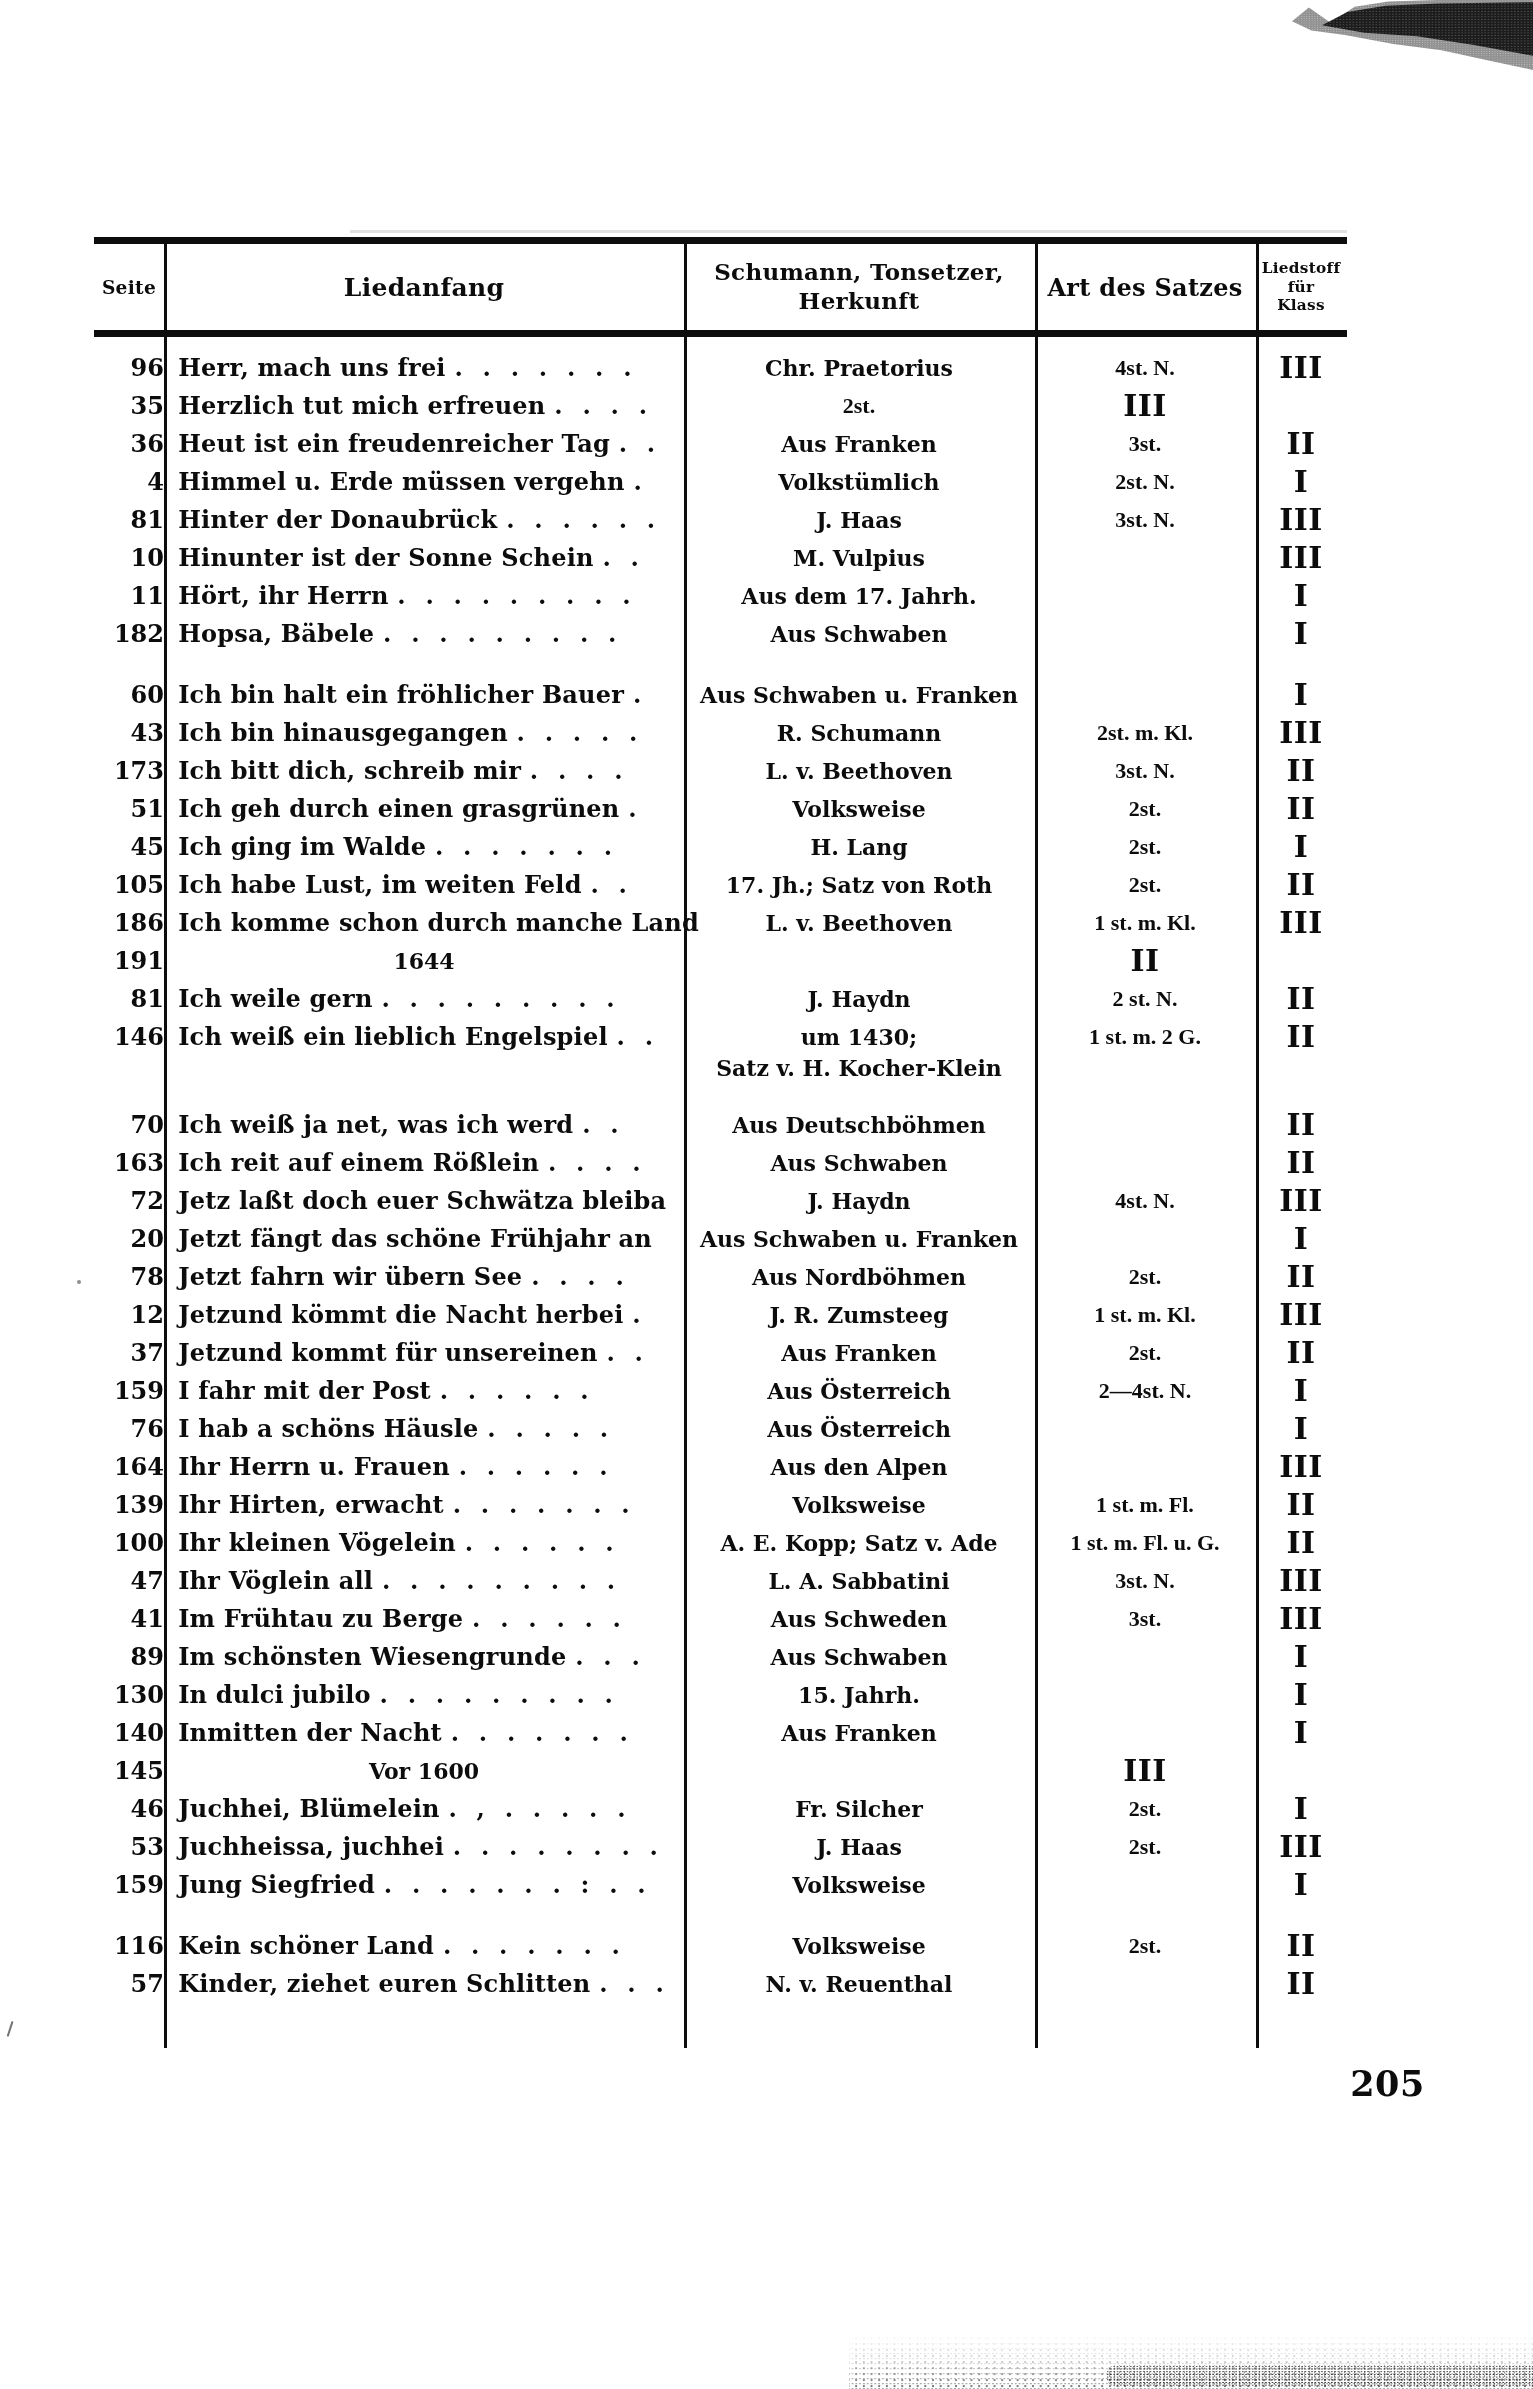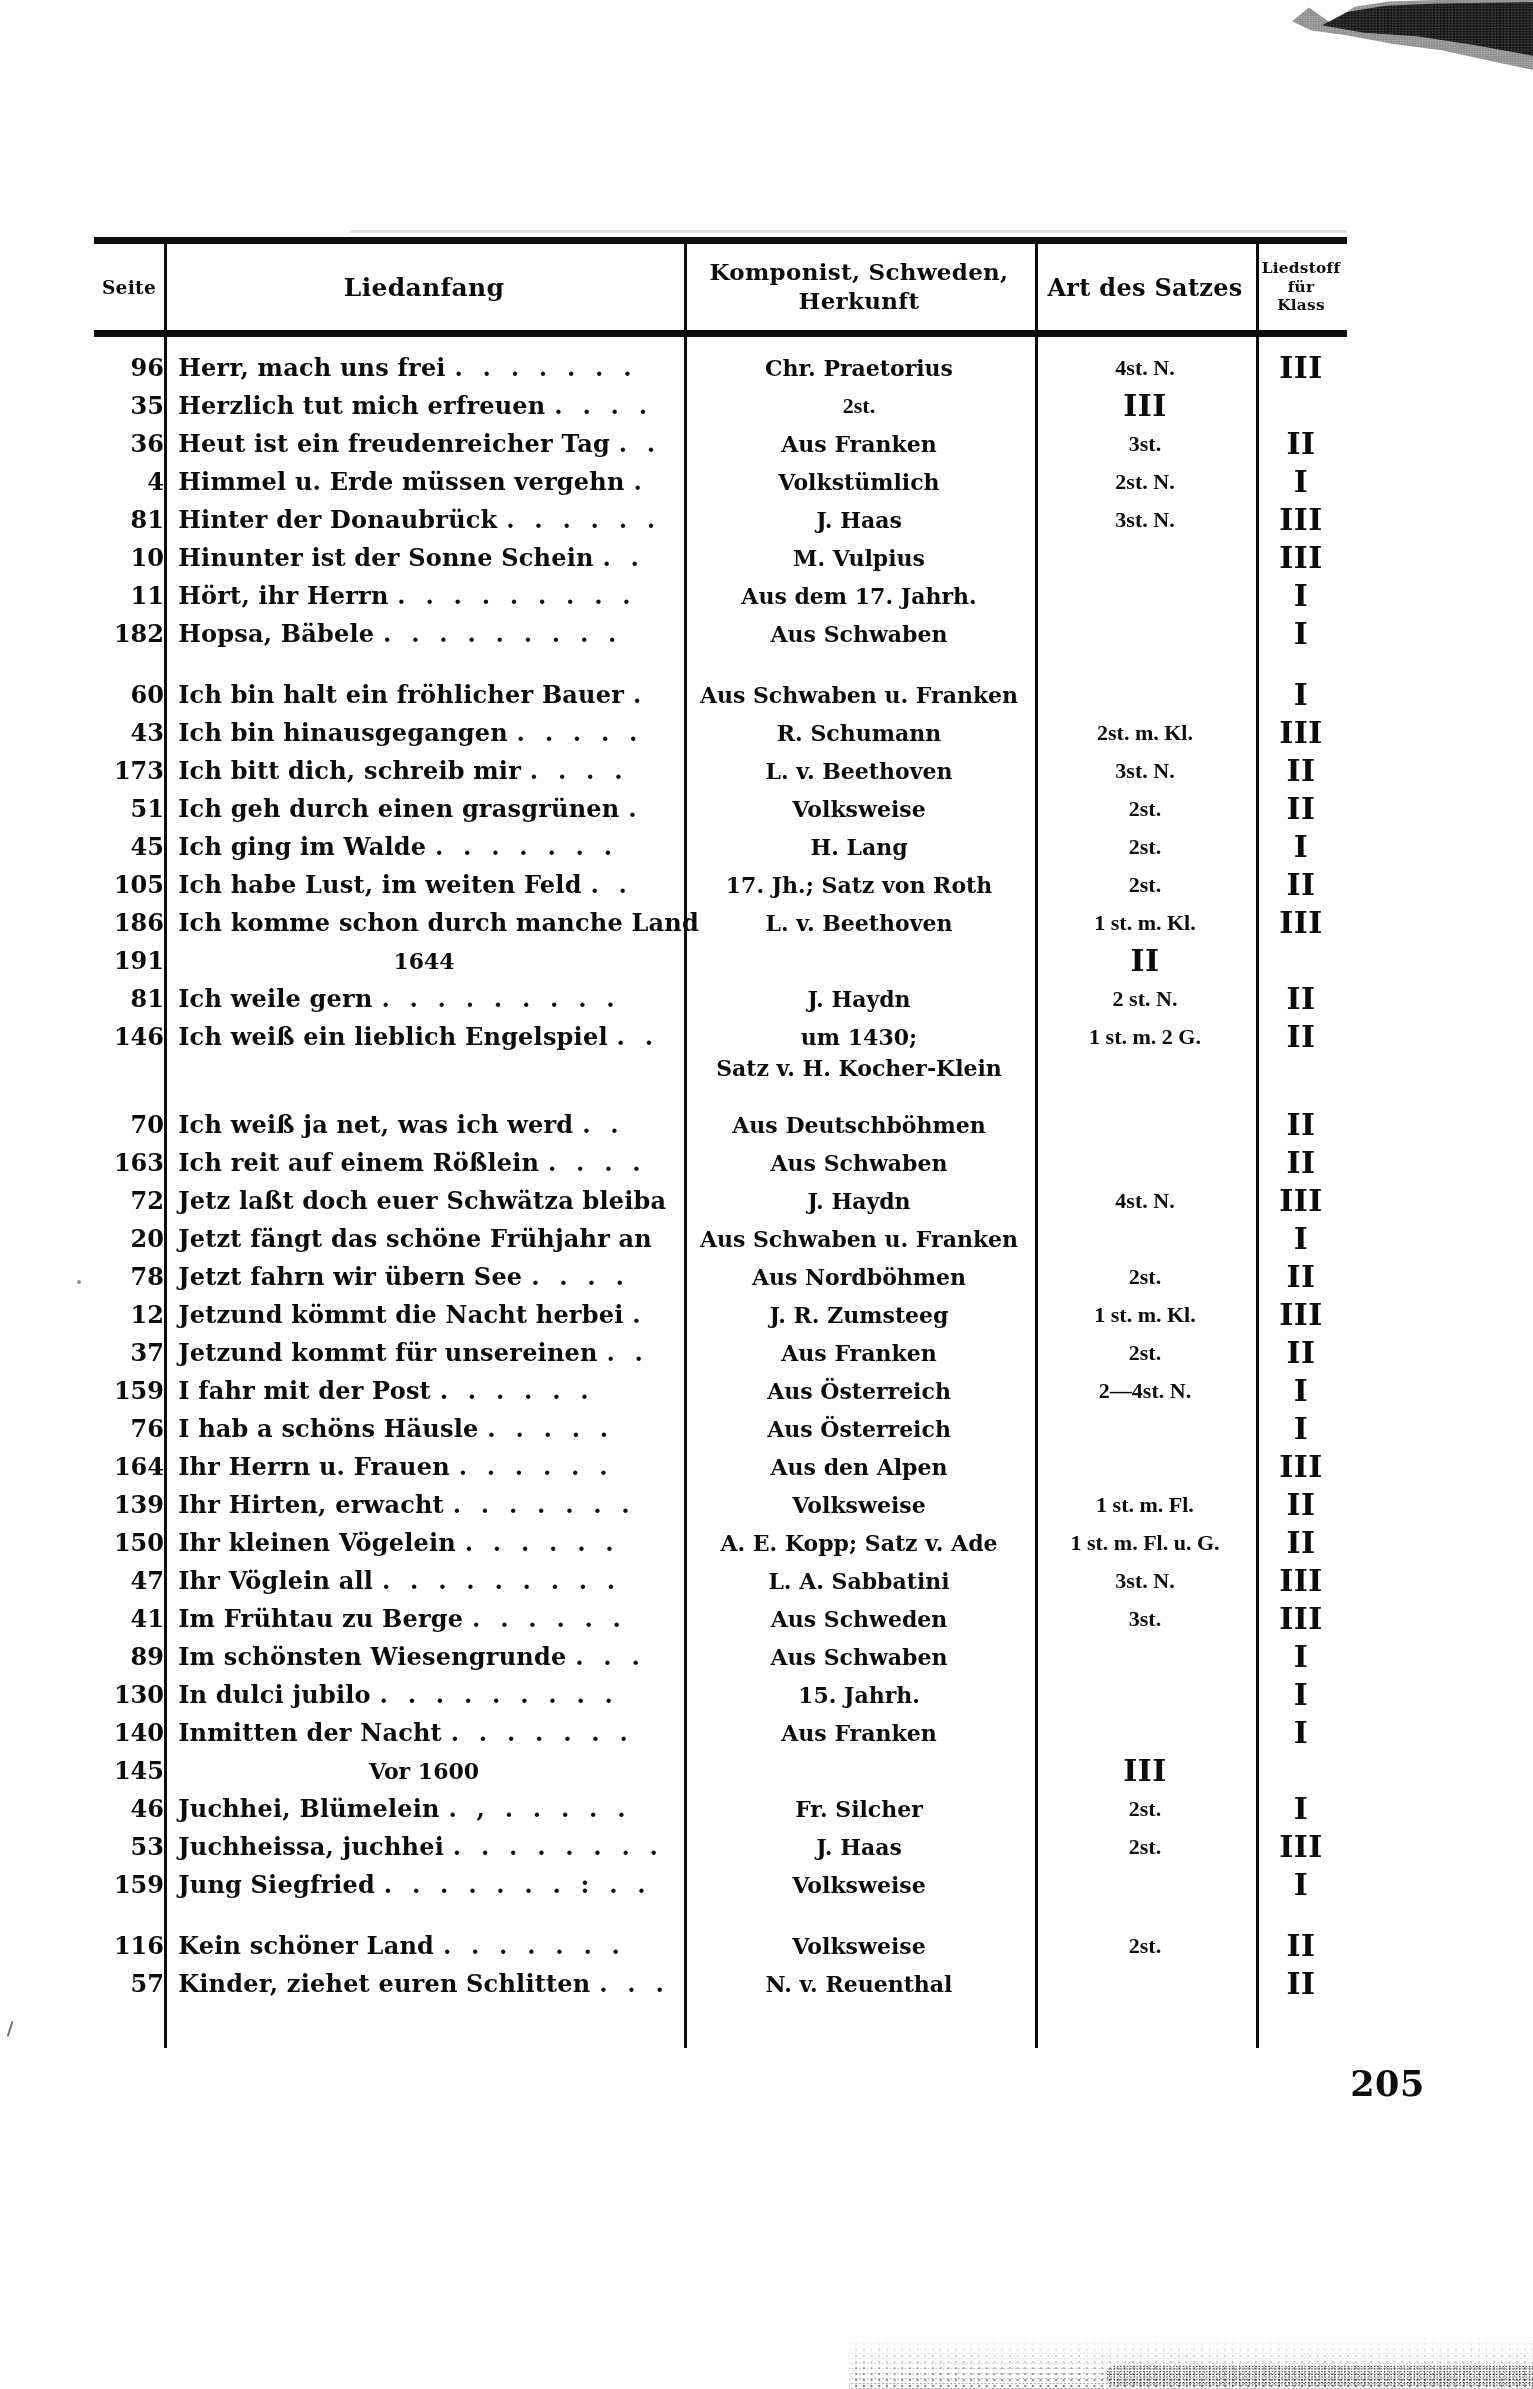--- a/index.html
+++ b/index.html
@@ -113,21 +113,21 @@
 <div class="table">
   <div class="vline vl-1"></div>
   <div class="vline vl-2"></div>
   <div class="vline vl-3"></div>
   <div class="vline vl-4"></div>
 
   <div class="thead">
     <div class="h-cell h-seite">Seite</div>
     <div class="h-cell h-lied">Liedanfang</div>
     <div class="h-cell h-komp">
-      <div>Komponist, Schweden,</div>
+      <div>Schumann, Tonsetzer,</div>
       <div>Herkunft</div>
     </div>
     <div class="h-cell h-art">Art des Satzes</div>
     <div class="h-cell h-klass">
       <div>Liedstoff</div>
       <div>für</div>
       <div>Klass</div>
     </div>
   </div>
 
@@ -440,21 +440,21 @@
     <div class="c-lied"><span class="t">Ihr Hirten, erwacht</span><span class="dots">. . . . . . .</span></div>
     <div class="c-komp">
       <div class="k1">Volksweise</div>
 
     </div>
     <div class="c-art">1 st. m. Fl.</div>
     <div class="c-klass">II</div>
   </div>
 
   <div class="row">
-    <div class="c-seite">150</div>
+    <div class="c-seite">100</div>
     <div class="c-lied"><span class="t">Ihr kleinen Vögelein</span><span class="dots">. . . . . .</span></div>
     <div class="c-komp">
       <div class="k1">A. E. Kopp; Satz v. Ade</div>
 
     </div>
     <div class="c-art">1 st. m. Fl. u. G.</div>
     <div class="c-klass">II</div>
   </div>
 
   <div class="row">

